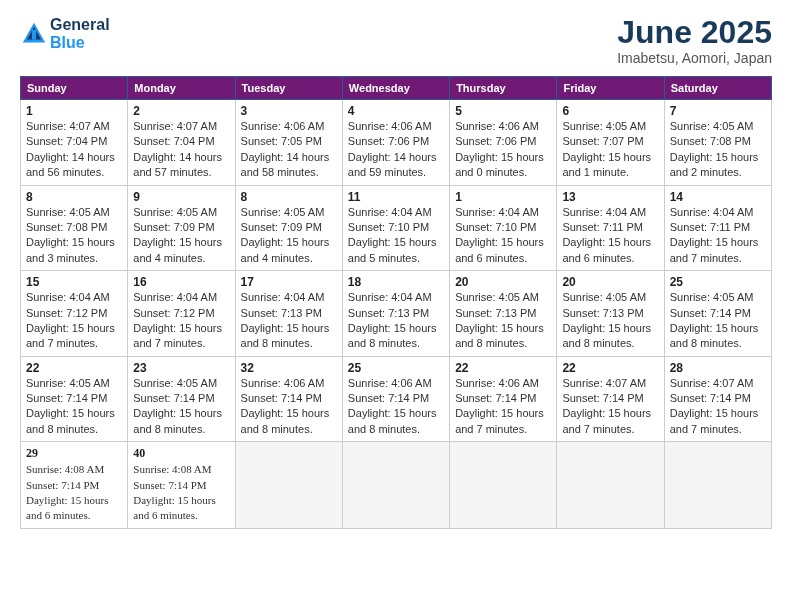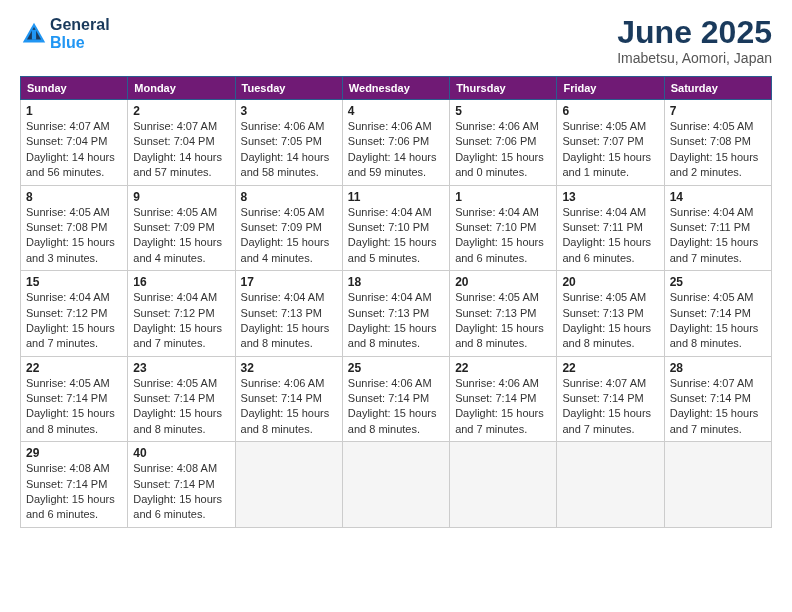--- a/index.html
+++ b/index.html
@@ -76,20 +76,21 @@
       color: #222;
       margin-bottom: 1px;
     }
     .day-info {
       font-size: 11px;
       color: #333;
       line-height: 1.4;
     }
     .row-last td {
       height: 65px;
+      font-family: Liberation Serif, serif;
     }
   </style>
 </head>
 <body>
 
 <div class="page">
   <div class="header">
     <div class="logo">
       <svg class="logo-icon" viewBox="0 0 40 40">
         <polygon points="20,4 36,32 4,32" fill="#2196F3"></polygon>

